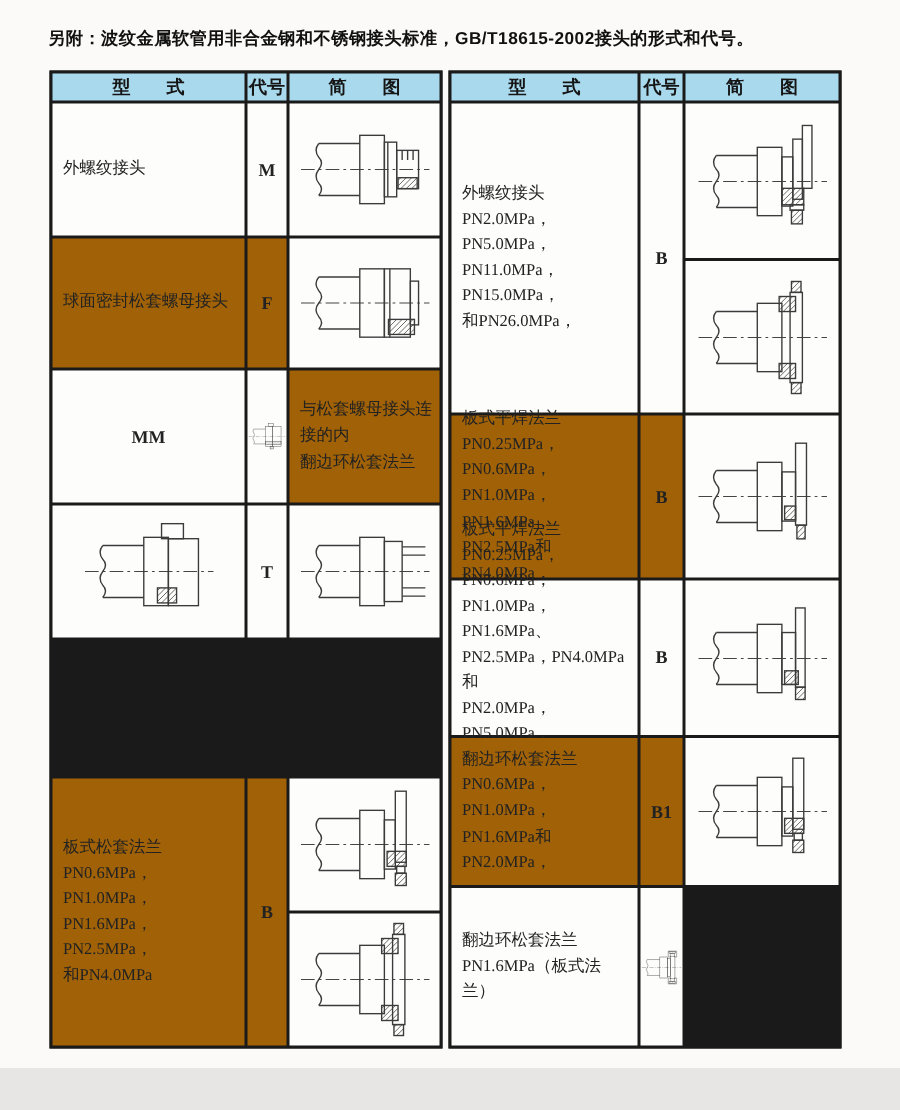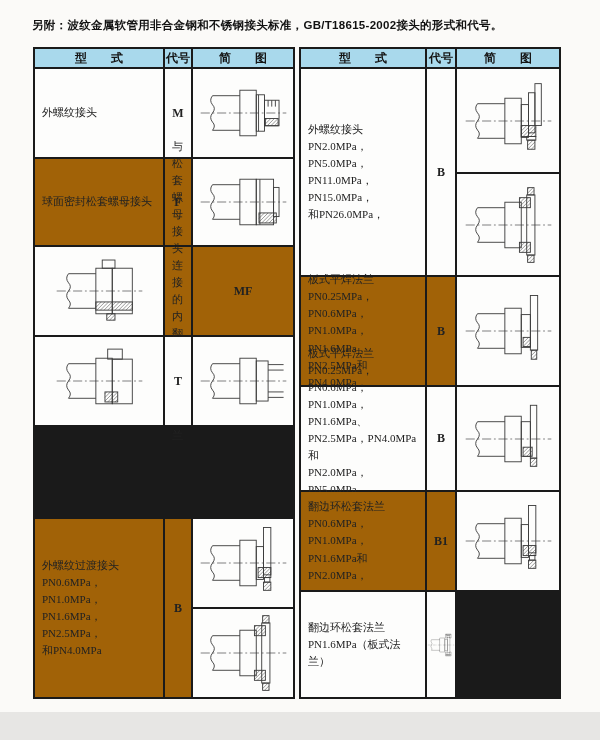--- a/index.html
+++ b/index.html
@@ -91,20 +91,21 @@
           <line x1="67" y1="67" x2="77" y2="57"></line>
           <line x1="70" y1="68" x2="81" y2="57"></line>
           <line x1="74" y1="68" x2="85" y2="57"></line>
           <line x1="78" y1="68" x2="86" y2="60"></line>
           <line x1="82" y1="68" x2="86" y2="64"></line>
         </g>
         <rect x="67" y="57" width="19" height="11"></rect>
       </svg>
   </div>
 
+  <div class="cell code">MM</div>
   <div class="cell dg">
     <svg class="diag" viewBox="0 0 100 90">
         <line class="cl" x1="3" y1="45" x2="97" y2="45"></line>
         <path d="M16 26 q-4 5 0 10 q4 4 0 9 q-4 5 0 10 q4 4 0 9"></path>
         <line x1="16" y1="26" x2="46" y2="26"></line>
         <line x1="16" y1="64" x2="46" y2="64"></line>
         <rect x="46" y="20" width="18" height="50"></rect>
         <rect x="53" y="11" width="14" height="9"></rect>
         <rect x="64" y="20" width="22" height="50"></rect>
         <g class="h">
@@ -127,21 +128,20 @@
           <line x1="58" y1="76" x2="64" y2="70"></line>
           <line x1="61" y1="77" x2="67" y2="71"></line>
           <line x1="65" y1="77" x2="67" y2="75"></line>
         </g>
         <rect x="58" y="70" width="9" height="7"></rect>
       </svg>
   </div>
 
   <div class="cell type hl">与松套螺母接头连接的内
 翻边环松套法兰</div>
-  <div class="cell code hl">MF</div>
   <div class="cell dg">
     <svg class="diag" viewBox="0 0 100 90">
         <line class="cl" x1="3" y1="45" x2="97" y2="45"></line>
         <path d="M16 26 q-4 5 0 10 q4 4 0 9 q-4 5 0 10 q4 4 0 9"></path>
         <line x1="16" y1="26" x2="46" y2="26"></line>
         <line x1="16" y1="64" x2="46" y2="64"></line>
         <rect x="46" y="20" width="18" height="50"></rect>
         <rect x="59" y="10" width="16" height="11"></rect>
         <rect x="64" y="21" width="22" height="49"></rect>
         <g class="h">
@@ -165,21 +165,21 @@
         <line x1="16" y1="64" x2="46" y2="64"></line>
         <rect x="46" y="20" width="18" height="50"></rect>
         <rect x="64" y="23" width="13" height="44"></rect>
         <line x1="77" y1="27" x2="94" y2="27"></line>
         <line x1="77" y1="63" x2="94" y2="63"></line>
         <line x1="77" y1="33" x2="94" y2="33"></line>
         <line x1="77" y1="57" x2="94" y2="57"></line>
       </svg>
   </div>
 
-  <div class="cell type hl" style="grid-column:1;grid-row:7/9">外螺纹过渡接头
+  <div class="cell type hl" style="grid-column:1;grid-row:7/9">板式松套法兰
 PN0.6MPa，PN1.0MPa，
 PN1.6MPa，PN2.5MPa，
 和PN4.0MPa</div>
   <div class="cell code hl" style="grid-column:2;grid-row:7/9">B</div>
   <div class="cell dg" style="grid-column:3;grid-row:7">
     <svg class="diag" viewBox="0 0 100 90">
         <line class="cl" x1="3" y1="45" x2="97" y2="45"></line>
         <path d="M16 26 q-4 5 0 10 q4 4 0 9 q-4 5 0 10 q4 4 0 9"></path>
         <line x1="16" y1="26" x2="46" y2="26"></line>
         <line x1="16" y1="64" x2="46" y2="64"></line>

